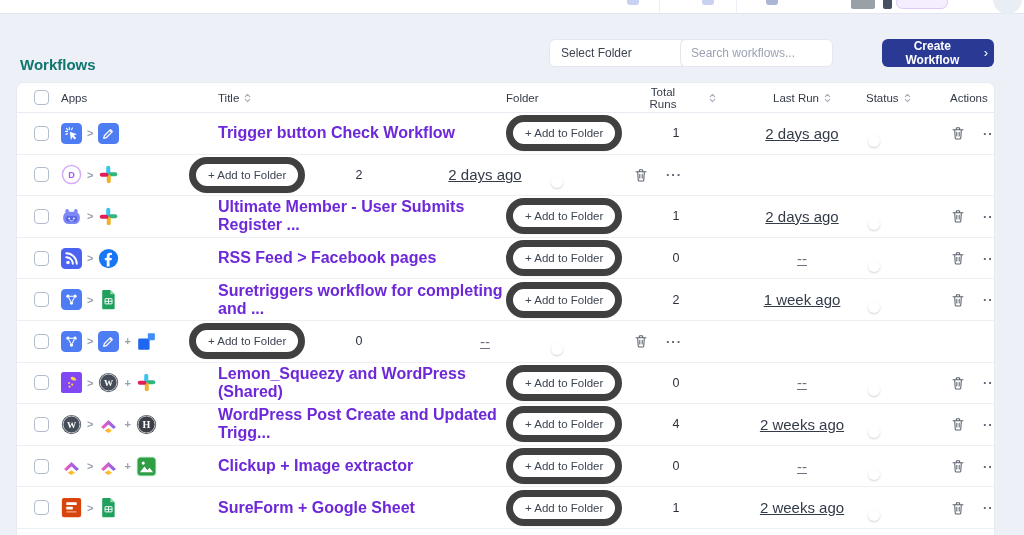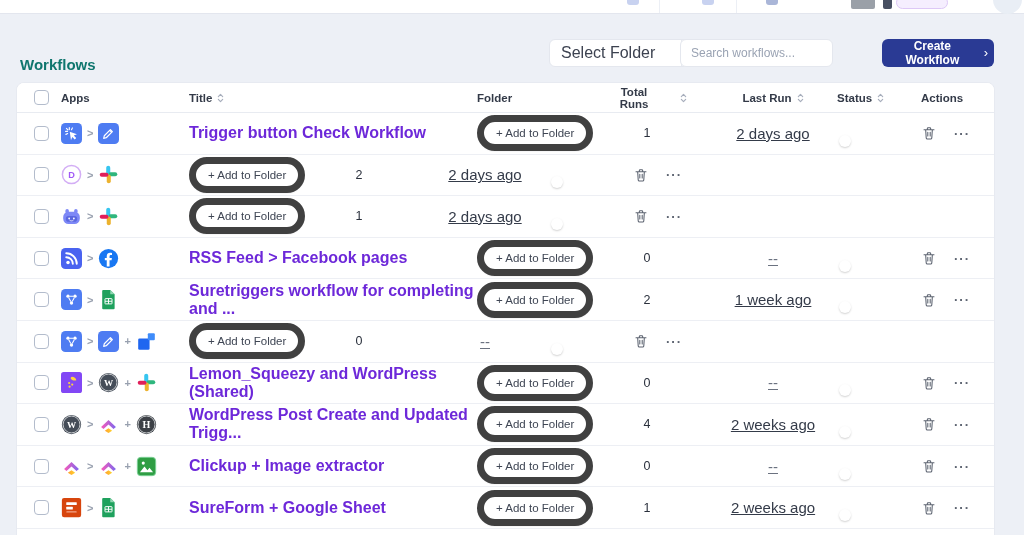--- a/index.html
+++ b/index.html
@@ -12,36 +12,36 @@
   .topbar{position:absolute;top:0;left:0;width:1024px;height:14px;background:#ffffff;border-bottom:1px solid #e3e6ee;z-index:5;}
   .tb-sliver{position:absolute;top:0;}
   .tb-chip{width:12px;height:5px;background:#c8d2f0;border-radius:0 0 3px 3px;}
   .tb-vline{width:1px;height:13px;background:#eceff5;}
   .tb-gray{left:851px;width:24px;height:9px;background:#9aa0a8;border-radius:0 0 2px 2px;}
   .tb-dark{left:883px;width:9px;height:9px;background:#474f62;border-radius:0 0 2px 2px;}
   .tb-pill{left:896px;top:-4px;width:52px;height:13px;background:#f5eefe;border:1px solid #ddc8f6;border-radius:7px;}
   .tb-avatar{left:993px;top:-15px;width:29px;height:29px;border-radius:50%;background:#e9eef5;}
   
   .page-title{position:absolute;left:20px;top:56px;font-size:15px;font-weight:bold;color:#0f766e;}
-  .folder-select{position:absolute;left:549px;top:39px;width:162px;height:28px;background:#fff;border:1px solid #e4e7ee;border-radius:6px;display:flex;align-items:center;padding:0 0 0 11px;font-size:16px;color:#3c4250;cursor:pointer;}
+  .folder-select{position:absolute;left:549px;top:39px;width:162px;height:28px;background:#fff;border:1px solid #e4e7ee;border-radius:6px;display:flex;align-items:center;padding:0 0 0 11px;font-size:12px;color:#3c4250;cursor:pointer;}
   .folder-select .chev{margin-left:auto;height:100%;display:flex;align-items:center;padding:0 9px;border-left:1px solid #e7eaf0;color:#9aa2b2;}
   .search-box{position:absolute;left:680px;top:39px;width:153px;height:28px;}
   .search-box input{width:100%;height:100%;border:1px solid #e4e7ee;border-radius:6px;background:#fff;padding:0 10px;font-size:12px;color:#3c4250;font-family:"Liberation Sans",sans-serif;outline:none;}
   .search-box input::placeholder{color:#9aa3b3;}
   .create-btn{position:absolute;left:882px;top:39px;width:112px;height:28px;background:#2a3a94;border:none;border-radius:6px;color:#fff;font-size:12px;font-weight:bold;display:flex;align-items:center;justify-content:center;gap:7px;cursor:pointer;font-family:"Liberation Sans",sans-serif;}
   .create-btn .chv{font-size:13px;font-weight:normal;margin-top:-1px;}
   
   .card{position:absolute;left:16px;top:82px;width:979px;height:472px;background:#fff;border:1px solid #e7eaf1;border-radius:8px 8px 0 0;overflow:hidden;}
   .thead{display:flex;align-items:center;height:30px;border-bottom:1px solid #e8ebf1;background:#fff;}
-  .th{font-size:11.5px;font-weight:bold;color:#333a48;display:flex;align-items:center;gap:5px;}
+  .th{font-size:11.5px;font-weight:normal;color:#333a48;display:flex;align-items:center;gap:5px;}
   .row{display:flex;align-items:center;height:41.6px;border-bottom:1px solid #edeff4;background:#fff;}
   .cell-check{width:44px;padding-left:17px;flex:none;}
   .cb{width:15px;height:15px;border:1.5px solid #b3bccc;border-radius:4px;background:#fff;display:block;cursor:pointer;}
   .c1{width:128px;flex:none;}
-  .c2{width:288px;flex:none;}
+  .c2{width:288px;flex:none;margin-left:29px;}
   .c3{width:130px;flex:none;}
   .c4{width:80px;flex:none;justify-content:center;text-align:center;gap:19px;}
   .c5{width:112px;flex:none;margin-left:30px;justify-content:center;text-align:center;}
   .c6{width:70px;flex:none;margin-left:8px;}
   .c7{flex:1;padding-left:14px;display:flex;align-items:center;gap:17px;}
   .apps-cell{display:flex;align-items:center;gap:5px;}
   .app-icon{width:21px;height:21px;display:block;flex:none;}
   .app-icon svg{width:100%;height:100%;display:block;}
   .sep{color:#98a0af;font-size:11px;font-weight:bold;}
   .wf-title{font-size:16px;font-weight:bold;color:#6d28d9;cursor:pointer;}
@@ -237,20 +237,21 @@
           <span class="sep">&gt;</span>
           <span class="app-icon">
             <svg viewBox="0 0 24 24">
               <rect x="9.4" y="2" width="4.6" height="10" rx="2.3" fill="#36C5F0"></rect>
               <rect x="12" y="9.4" width="10" height="4.6" rx="2.3" fill="#2EB67D"></rect>
               <rect x="10" y="12" width="4.6" height="10" rx="2.3" fill="#ECB22E"></rect>
               <rect x="2" y="10" width="10" height="4.6" rx="2.3" fill="#E01E5A"></rect>
             </svg>
           </span>
         </div>
+        <div class="c2"><span class="wf-title">Ultimate Member - User Submits Register ...</span></div>
         <div class="c3"><button class="pill">+ Add to Folder</button></div>
         <div class="c4 num">1</div>
         <div class="c5 lastrun">2 days ago</div>
         <div class="c6"><span class="toggle"><span class="knob"></span></span></div>
         <div class="c7">
           <button class="icon-btn">
             <span class="trash-wrap" style="width: 16px; height: 16px; display: block;">
               <svg viewBox="0 0 24 24" fill="none" stroke="#5c6370" stroke-width="1.6" stroke-linecap="round" stroke-linejoin="round">
                 <path d="M4.5 7h15M9.5 7V5.2a1.2 1.2 0 0 1 1.2-1.2h2.6a1.2 1.2 0 0 1 1.2 1.2V7M7 7l.8 12.2A1.8 1.8 0 0 0 9.6 21h4.8a1.8 1.8 0 0 0 1.8-1.8L17 7M10.2 11v5.5M13.8 11v5.5"></path>
               </svg>

